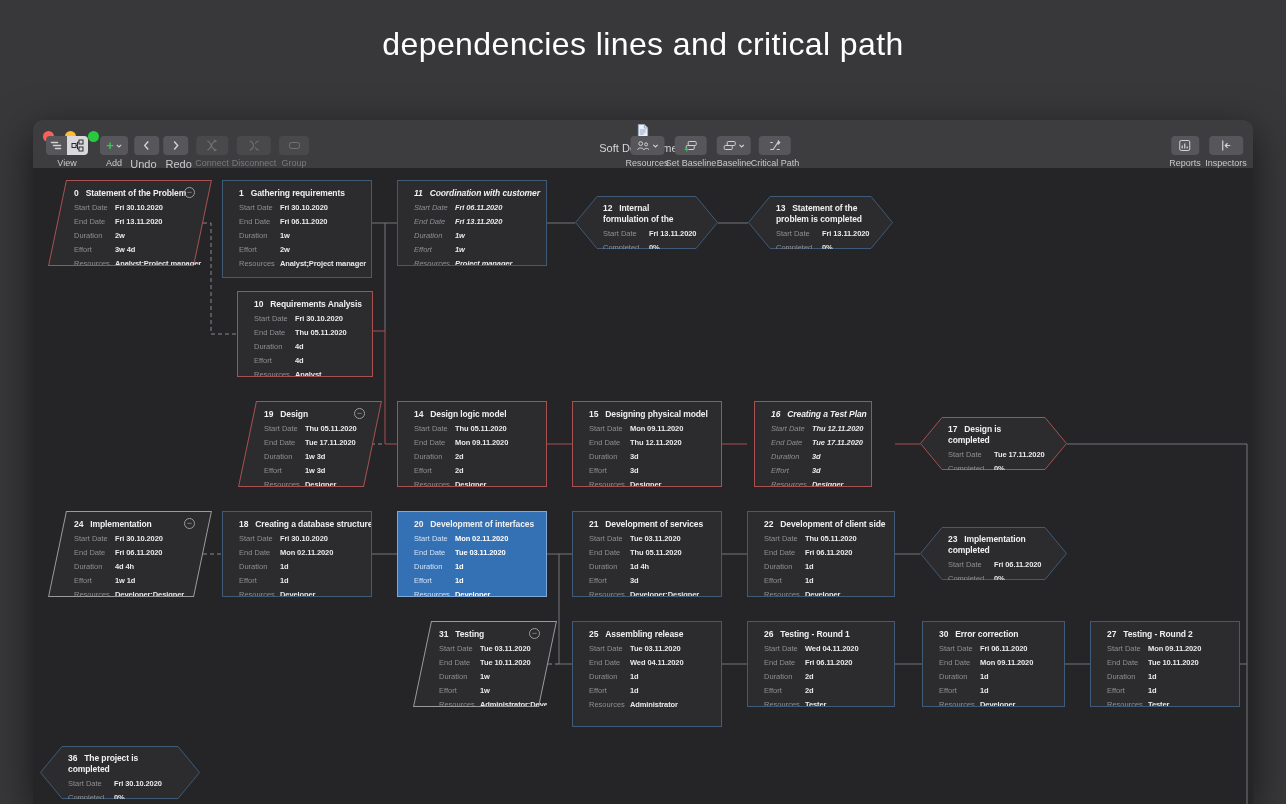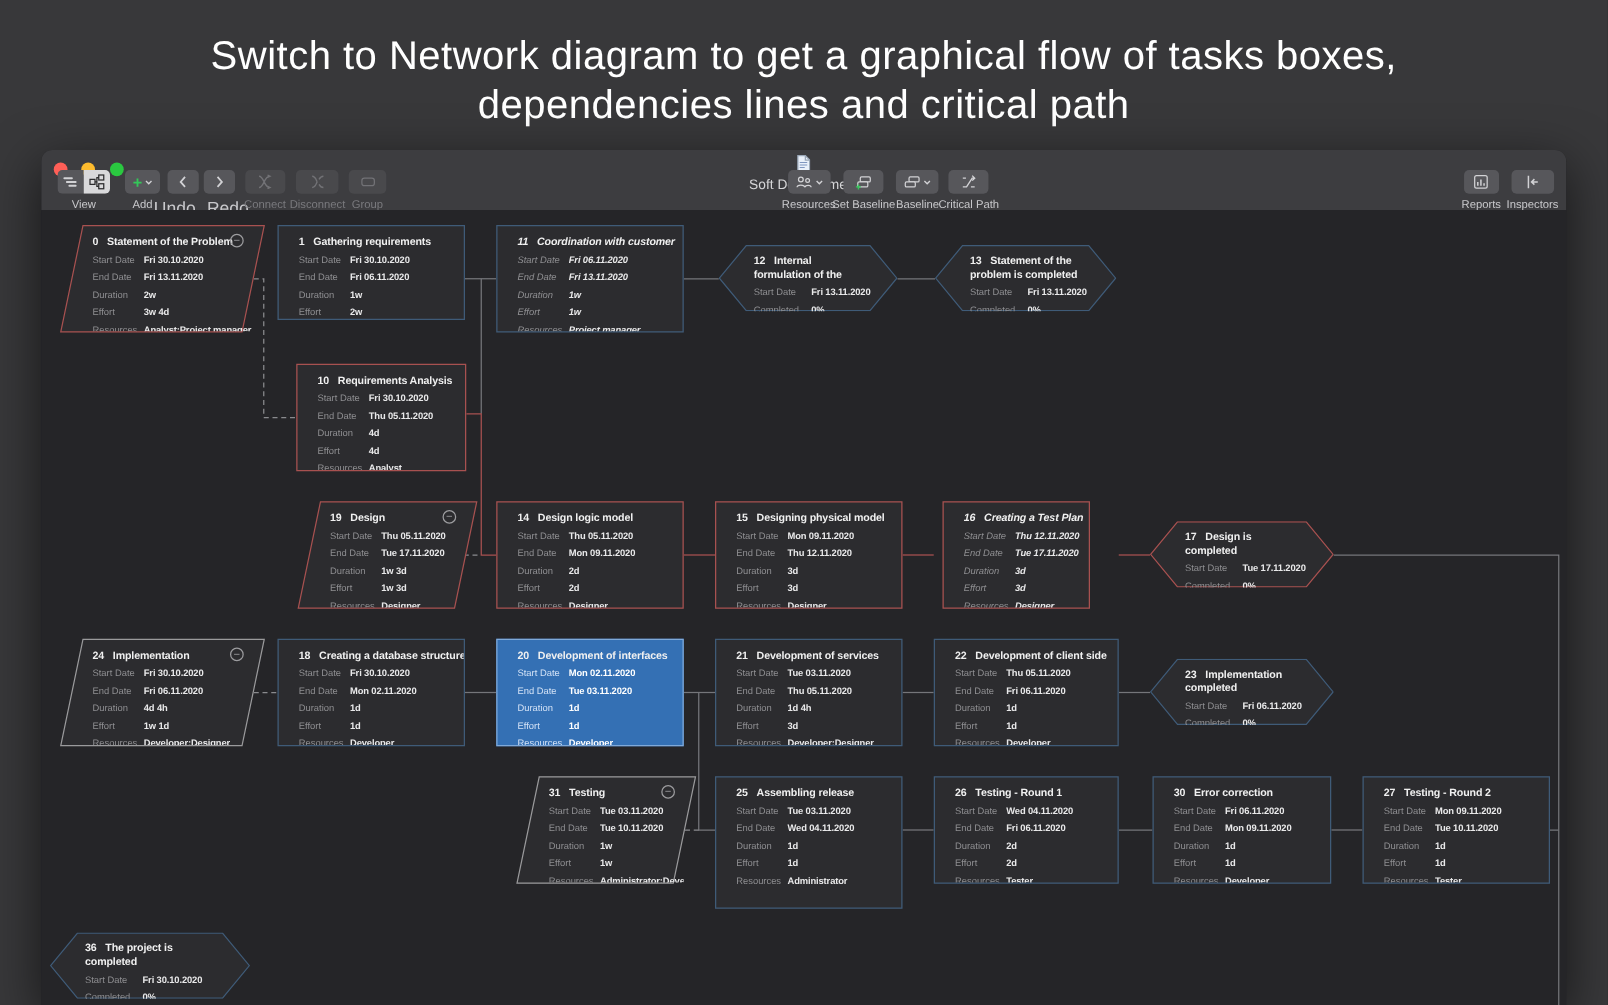--- a/index.html
+++ b/index.html
@@ -26,21 +26,21 @@
     display:flex;flex-direction:column;align-items:center;}
   .btnrow{display:flex;gap:4px;align-items:center;}
   .segwrap{display:flex;gap:0;border-radius:4px;overflow:hidden;}
   .tbtn{height:19px;min-width:25px;border:none;border-radius:4px;background:#57575b;
     color:#d2d2d5;display:flex;align-items:center;justify-content:center;padding:0 6px;gap:2px;}
   .segwrap .tbtn{border-radius:0;min-width:21px;padding:0 4px;}
   .tbtn.sel{background:#d9d9db;color:#2c2c2e;}
   .tbtn.dis{background:#49494c;color:#727276;}
   .tlabel{margin-top:3px;font-size:9px;color:#c9c9cc;white-space:nowrap;}
   .tlabel.dim{color:#7a7a7e;}
-  .tlabel-row{margin-top:3px;display:flex;gap:9px;font-size:14px;color:#c9c9cc;}
+  .tlabel-row{margin-top:3px;display:flex;gap:9px;font-size:11px;color:#c9c9cc;}
   .plus{color:#34c759;font-size:13px;font-weight:700;line-height:12px;}
   .tbtn svg{display:block;}
 
   
   .canvas{position:absolute;left:0;top:48px;right:0;bottom:0;background:#252528;overflow:hidden;}
   #edges,#diagram{position:absolute;left:-33px;top:-168px;width:1286px;height:804px;}
   #edges polyline{fill:none;stroke-width:1;}
   .edge-dep{stroke:#75767a;}
   .edge-crit{stroke:#a85150;}
   .edge-hier{stroke:#8a8b8e;stroke-dasharray:4 3;}
@@ -70,21 +70,20 @@
   .selected .t-value{color:#ffffff;}
   .collapse{position:absolute;top:6px;right:7px;width:11px;height:11px;border:1px solid #9c9c9f;
     border-radius:50%;color:#9c9c9f;font-size:9px;line-height:9px;text-align:center;box-sizing:border-box;}
 </style>
 </head>
 <body>
 
 <div class="page">
 
   <div class="banner">
-    <div>Switch to Network diagram to get a graphical flow of tasks boxes,</div>
     <div>dependencies lines and critical path</div>
   </div>
 
   <div class="window">
     <div class="toolbar">
       <div class="traffic">
         <span class="tl red"></span>
         <span class="tl yellow"></span>
         <span class="tl green"></span>
       </div>
@@ -289,21 +288,21 @@
               <div class="t-row">
                 <span class="t-label">Effort</span>
                 <span class="t-value">3w 4d</span>
               </div>
               <div class="t-row">
                 <span class="t-label">Resources</span>
                 <span class="t-value">Analyst;Project manager</span>
               </div>
             </div>
           </div>
-          <div class="task rect normal" style="left: 222px; top: 180px; width: 150px; height: 76px;">
+          <div class="task rect normal" style="left: 222px; top: 180px; width: 150px; height: 98px;">
             <div class="content">
               <div class="t-head"><span class="t-num">1</span><span class="t-name">Gathering requirements</span></div>
               <div class="t-row">
                 <span class="t-label">Start Date</span>
                 <span class="t-value">Fri 30.10.2020</span>
               </div>
               <div class="t-row">
                 <span class="t-label">End Date</span>
                 <span class="t-value">Fri 06.11.2020</span>
               </div>

